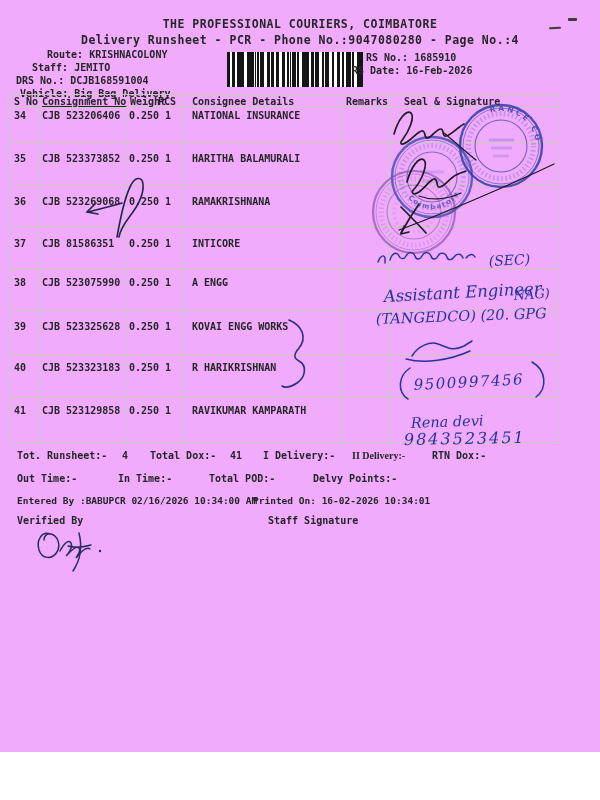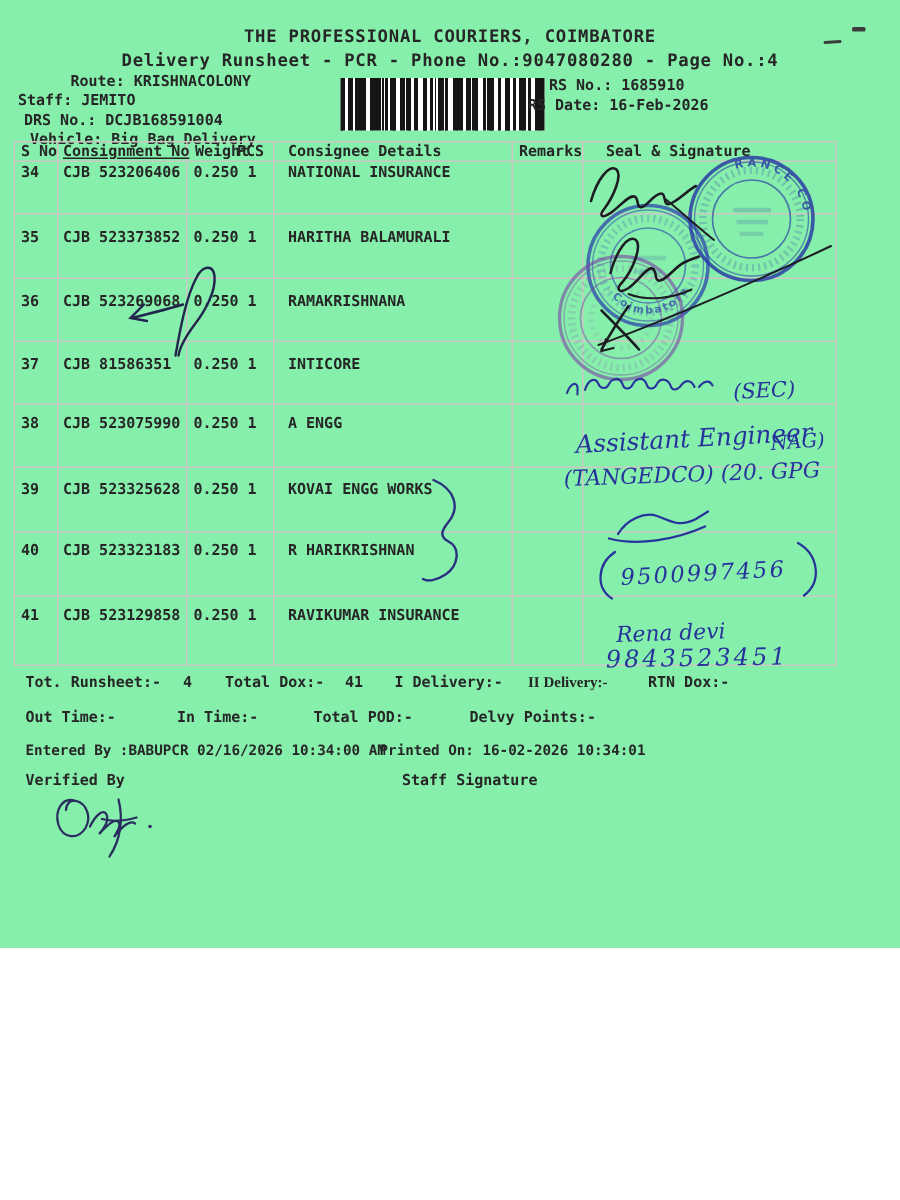--- a/index.html
+++ b/index.html
@@ -1,16 +1,16 @@
 <!DOCTYPE html>
 <html><head>
 <meta charset="utf-8">
 <style>
   html,body{margin:0;padding:0;}
-  .page{position:relative;width:600px;height:632px;background:#86efac;overflow:hidden;
+  .page{position:relative;width:600px;height:752px;background:#f0abfc;overflow:hidden;
         font-family:"DejaVu Sans Mono",monospace;color:#262626;}
   .t{position:absolute;white-space:pre;font-weight:bold;color:#262626;}
   .f10{font-size:10px;line-height:12px;}
   .f95{font-size:9.5px;line-height:11px;}
   .f115{font-size:11.5px;line-height:13px;letter-spacing:.5px;}
   .center{left:0;width:600px;text-align:center;}
   .hl{position:absolute;left:9px;width:549px;height:1px;background:#ccc8c4;}
   .vl{position:absolute;top:94px;height:349px;width:1px;background:#ccc8c4;}
   .cell{position:absolute;white-space:pre;font-weight:bold;font-size:10px;}
   
@@ -30,21 +30,21 @@
 </style>
 </head>
 <body>
 
 <div class="page">
 
   <div class="t f115 center" style="top:18px;">THE PROFESSIONAL COURIERS, COIMBATORE</div>
   <div class="t f115 center" style="top:34px;">Delivery Runsheet - PCR - Phone No.:9047080280 - Page No.:4</div>
 
   <div class="t f10" style="left:16px;top:49px;margin-left:31px;"><span>Route:</span> <span>KRISHNACOLONY</span></div>
-  <div class="t f10" style="left:0;top:62px;padding-left:12px;"><span>Staff:</span> <span>JEMITO</span></div>
+  <div class="t f10" style="left:20px;top:62px;padding-left:12px;"><span>Staff:</span> <span>JEMITO</span></div>
   <div class="t f10" style="left:16px;top:75px;"><span>DRS No.:</span> <span>DCJB168591004</span></div>
   <div class="t f10" style="left:20px;top:88px;"><span>Vehicle:</span> <span>Big Bag Delivery</span></div>
 
   <div class="barcode"></div>
   <div class="t f10" style="left:366px;top:52px;">RS No.: 1685910</div>
   <div class="t f10" style="left:352px;top:65px;text-align:center;">RS Date: 16-Feb-2026</div>
 
   <div class="speck" style="left:549px;top:27px;width:12px;height:2px;transform:rotate(-3deg);"></div>
   <div class="speck" style="left:568px;top:18px;width:9px;height:3px;"></div>
 
@@ -113,21 +113,21 @@
   <span class="t cell ry6 c-sno">40</span>
   <span class="t cell ry6 c-con">CJB 523323183</span>
   <span class="t cell ry6 c-wt">0.250</span>
   <span class="t cell ry6 c-pcs">1</span>
   <span class="t cell ry6 c-cons">R HARIKRISHNAN</span>
 
   <span class="t cell ry7 c-sno">41</span>
   <span class="t cell ry7 c-con">CJB 523129858</span>
   <span class="t cell ry7 c-wt">0.250</span>
   <span class="t cell ry7 c-pcs">1</span>
-  <span class="t cell ry7 c-cons">RAVIKUMAR INSURANCE</span>
+  <span class="t cell ry7 c-cons">RAVIKUMAR KAMPARATH</span>
 
   <span class="t f10" style="left:17px;top:450px;">Tot. Runsheet:-</span>
   <span class="t f10" style="left:122px;top:450px;">4</span>
   <span class="t f10" style="left:150px;top:450px;">Total Dox:-</span>
   <span class="t f10" style="left:230px;top:450px;">41</span>
   <span class="t f10" style="left:263px;top:450px;">I Delivery:-</span>
   <span class="t f10" style="left:352px;top:450px;font-family:Liberation Serif, serif;">II Delivery:-</span>
   <span class="t f10" style="left:432px;top:450px;">RTN Dox:-</span>
 
   <span class="t f10" style="left:17px;top:473px;">Out Time:-</span>

